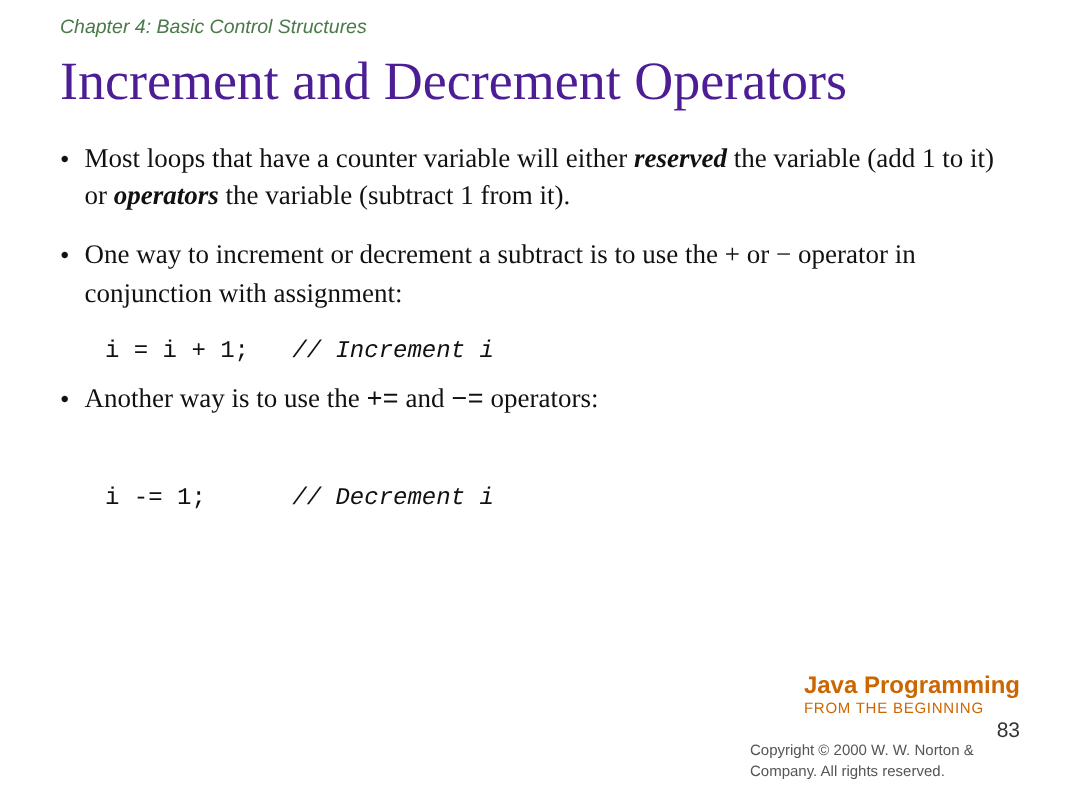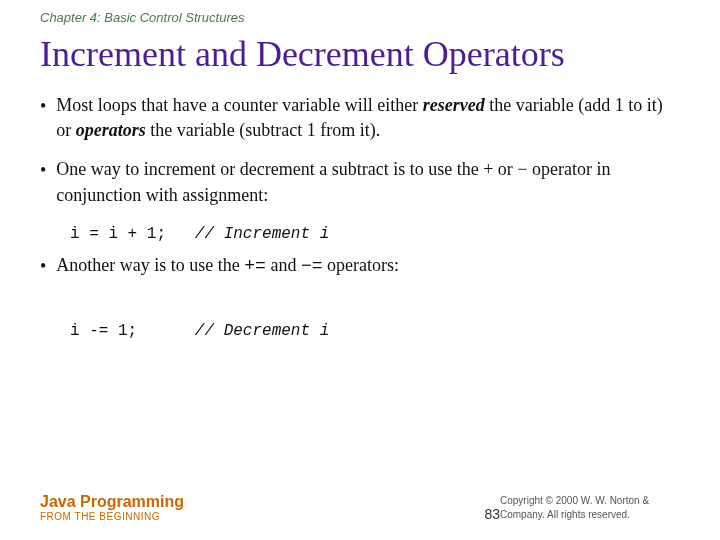--- a/index.html
+++ b/index.html
@@ -84,20 +84,21 @@
     }
 
     .footer {
       position: absolute;
       bottom: 12px;
       left: 0;
       right: 0;
       display: flex;
       align-items: flex-end;
       padding: 0 40px;
+      flex-direction: column;
     }
 
     .footer-brand {
       flex: 0 0 auto;
     }
 
     .footer-brand-main {
       font-size: 16px;
       color: #cc6600;
       font-weight: bold;

